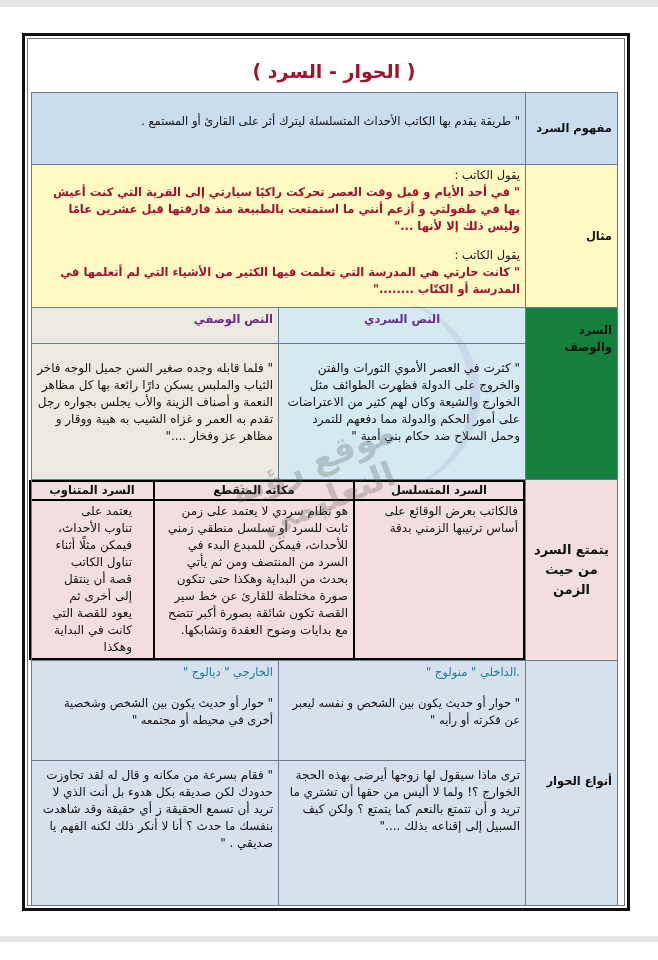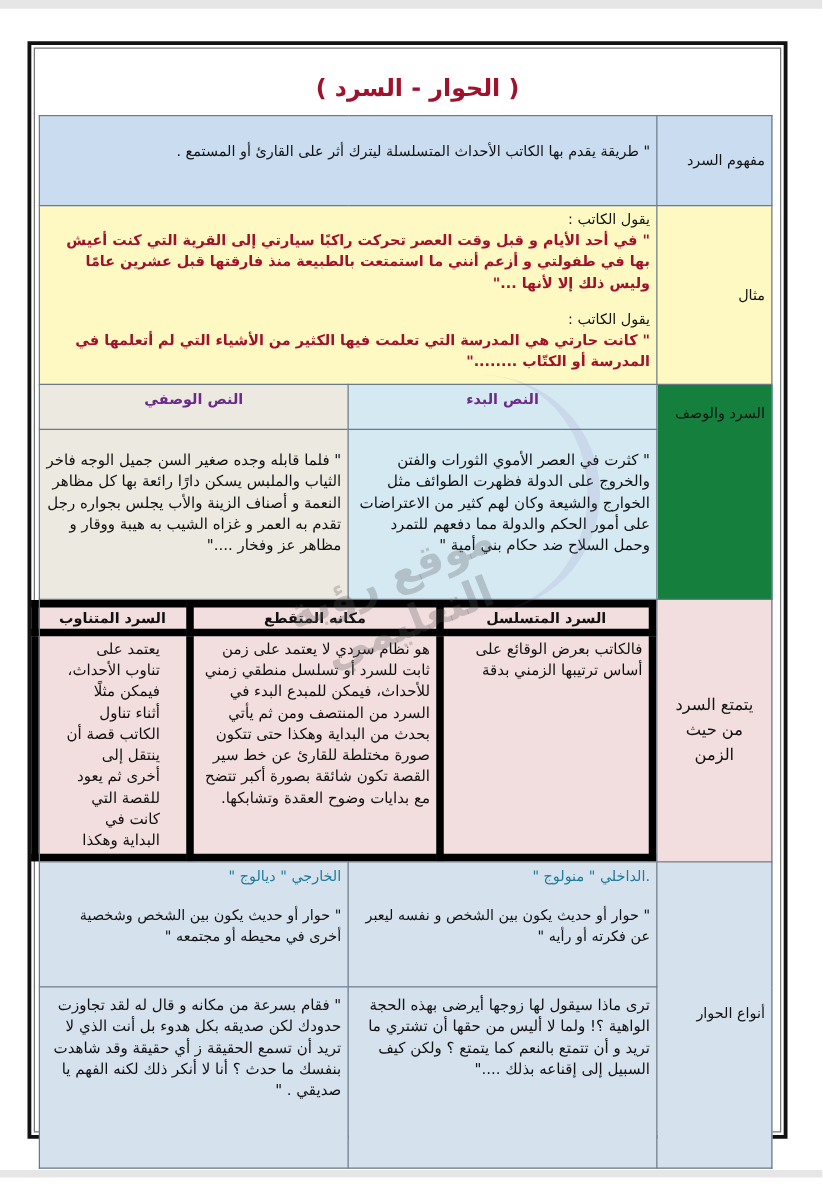--- a/index.html
+++ b/index.html
@@ -17,36 +17,36 @@
   .title {
     position:absolute; left:5px; width:658px; top:60px; text-align:center;
     color:#a0112b; font-weight:bold; font-size:19px; direction:rtl;
     font-family:"DejaVu Sans", sans-serif;
   }
   table.main {
     position:absolute; left:31px; top:92px; width:586px;
     border-collapse:collapse; direction:rtl; table-layout:fixed;
   }
   table.main td { border:1px solid #6a7a8a; vertical-align:top; padding:3px 5px; font-size:11.5px; line-height:17px; color:#111; }
-  .label { width:80px; font-weight:normal; text-align:right; vertical-align:middle !important; font-size:12px; }
+  .label { width:80px; font-weight:bold; text-align:right; vertical-align:middle !important; font-size:12px; }
   .bg-blue { background:#c9dcf0; }
   .bg-lilac { background:#fef9c3; }
   .bg-beige { background:#ece9e0; }
   .bg-sky { background:#d5e9f3; }
   .bg-rose { background:#f2dede; }
   .bg-slate { background:#d6e1ee; }
   .green { color:#1b8a5c; }
   .purple { color:#6b2a8a; }
   .blue-t { color:#2a5a9a; }
   .red { color:#a0112b; }
   .teal { color:#1e7a9a; }
   .center { text-align:center; }
   .bold { font-weight:bold; }
   table.inner { width:100%; border-collapse:collapse; table-layout:fixed; direction:rtl; }
-  table.inner td { border:6px solid #000000; }
+  table.inner td { border:2px solid #000000; }
   .watermark {
     position:absolute; left:170px; top:440px; width:300px; text-align:center;
     transform:rotate(-22deg); color:rgba(90,90,90,0.28); font-size:34px; font-weight:bold;
     direction:rtl; pointer-events:none;
   }
   .arc {
     position:absolute; left:330px; top:300px; width:140px; height:190px;
     border-right:10px solid rgba(120,110,170,0.12); border-radius:0 120px 120px 0; pointer-events:none;
   }
 </style>
@@ -78,22 +78,22 @@
       <div>يقول الكاتب :</div>
       <div class="red bold" style="font-size:11.5px;">" في أحد الأيام و قبل وقت العصر تحركت  راكبًا سيارتي إلى القرية التي كنت أعيش بها في طفولتي و أزعم أنني ما  استمتعت بالطبيعة منذ فارقتها قبل عشرين عامًا وليس ذلك إلا لأنها ..."</div>
       <div style="height:12px"></div>
       <div>يقول الكاتب :</div>
       <div class="red bold" style="font-size:11.5px;">" كانت حارتي هي المدرسة التي تعلمت فيها الكثير من الأشياء التي لم أتعلمها في المدرسة أو الكتّاب ........"</div>
     </td>
   </tr>
 
   <tr style="height:36px">
     <td rowspan="2" class="label blue-t" style="vertical-align:top !important; padding-top:14px; background:#15803d;">السرد والوصف</td>
-    <td class="bg-sky center bold" style="color:#6b2a8a;">النص البدء</td>
-    <td class="bg-beige center bold" style="color:#6b2a8a;">النص الوصفي</td>
+    <td class="bg-sky center bold" style="color:#6b2a8a;">النص السردي</td>
+    <td class="bg-beige center bold" style="color:#6b2a8a;text-align:right;">النص الوصفي</td>
   </tr>
   <tr style="height:136px">
     <td class="bg-sky" style="padding-top:16px; font-size:12px;">" كثرت في العصر الأموي الثورات والفتن والخروج على الدولة فظهرت الطوائف مثل الخوارج والشيعة وكان لهم كثير من الاعتراضات على أمور الحكم والدولة مما دفعهم للتمرد وحمل السلاح ضد حكام بني أمية "</td>
     <td class="bg-beige" style="padding-top:16px; font-size:12px;">" فلما قابله وجده صغير السن جميل الوجه فاخر الثياب والملبس يسكن دارًا رائعة بها كل مظاهر النعمة و أصناف الزينة والأب يجلس بجواره رجل تقدم به العمر و غزاه الشيب به هيبة ووقار و مظاهر عز وفخار ...."</td>
   </tr>
 
   <tr style="height:165px">
     <td class="label bg-rose purple center" style="font-size:13px; line-height:20px;">يتمتع السرد من حيث الزمن</td>
     <td colspan="2" class="bg-rose" style="padding:0;">
       <table class="inner">
@@ -125,21 +125,21 @@
       <div style="height:14px"></div>
       <div>" حوار أو حديث يكون بين الشخص و نفسه ليعبر عن فكرته أو رأيه "</div>
     </td>
     <td class="bg-slate">
       <div class="teal">الخارجي " ديالوج "</div>
       <div style="height:14px"></div>
       <div>" حوار أو حديث يكون بين الشخص وشخصية أخرى في محيطه أو مجتمعه "</div>
     </td>
   </tr>
   <tr style="height:145px">
-    <td class="bg-slate" style="padding-top:6px; font-size:12px;">ترى ماذا سيقول لها زوجها أيرضى بهذه الحجة الواهية ؟! ولما لا أليس من حقها أن تشتري ما تريد و أن تتمتع بالنعم كما يتمتع ؟ ولكن كيف السبيل إلى إقناعه بذلك ...."</td>
+    <td class="bg-slate" style="padding-top:6px; font-size:12px;">ترى ماذا سيقول لها زوجها أيرضى بهذه الحجة الخوارج ؟! ولما لا أليس من حقها أن تشتري ما تريد و أن تتمتع بالنعم كما يتمتع ؟ ولكن كيف السبيل إلى إقناعه بذلك ...."</td>
     <td class="bg-slate" style="padding-top:6px; font-size:12px;">" فقام بسرعة من مكانه و قال له لقد تجاوزت حدودك لكن صديقه بكل هدوء بل أنت الذي لا تريد أن تسمع الحقيقة ز أي حقيقة وقد شاهدت بنفسك ما حدث ؟ أنا لا أنكر ذلك لكنه الفهم يا صديقي . "</td>
   </tr>
 </tbody>
   </table>
 
 <div class="arc"></div>
 <div class="watermark">موقع رؤية التعليمي</div>
 
 <div class="bottom-strip"></div>
 

